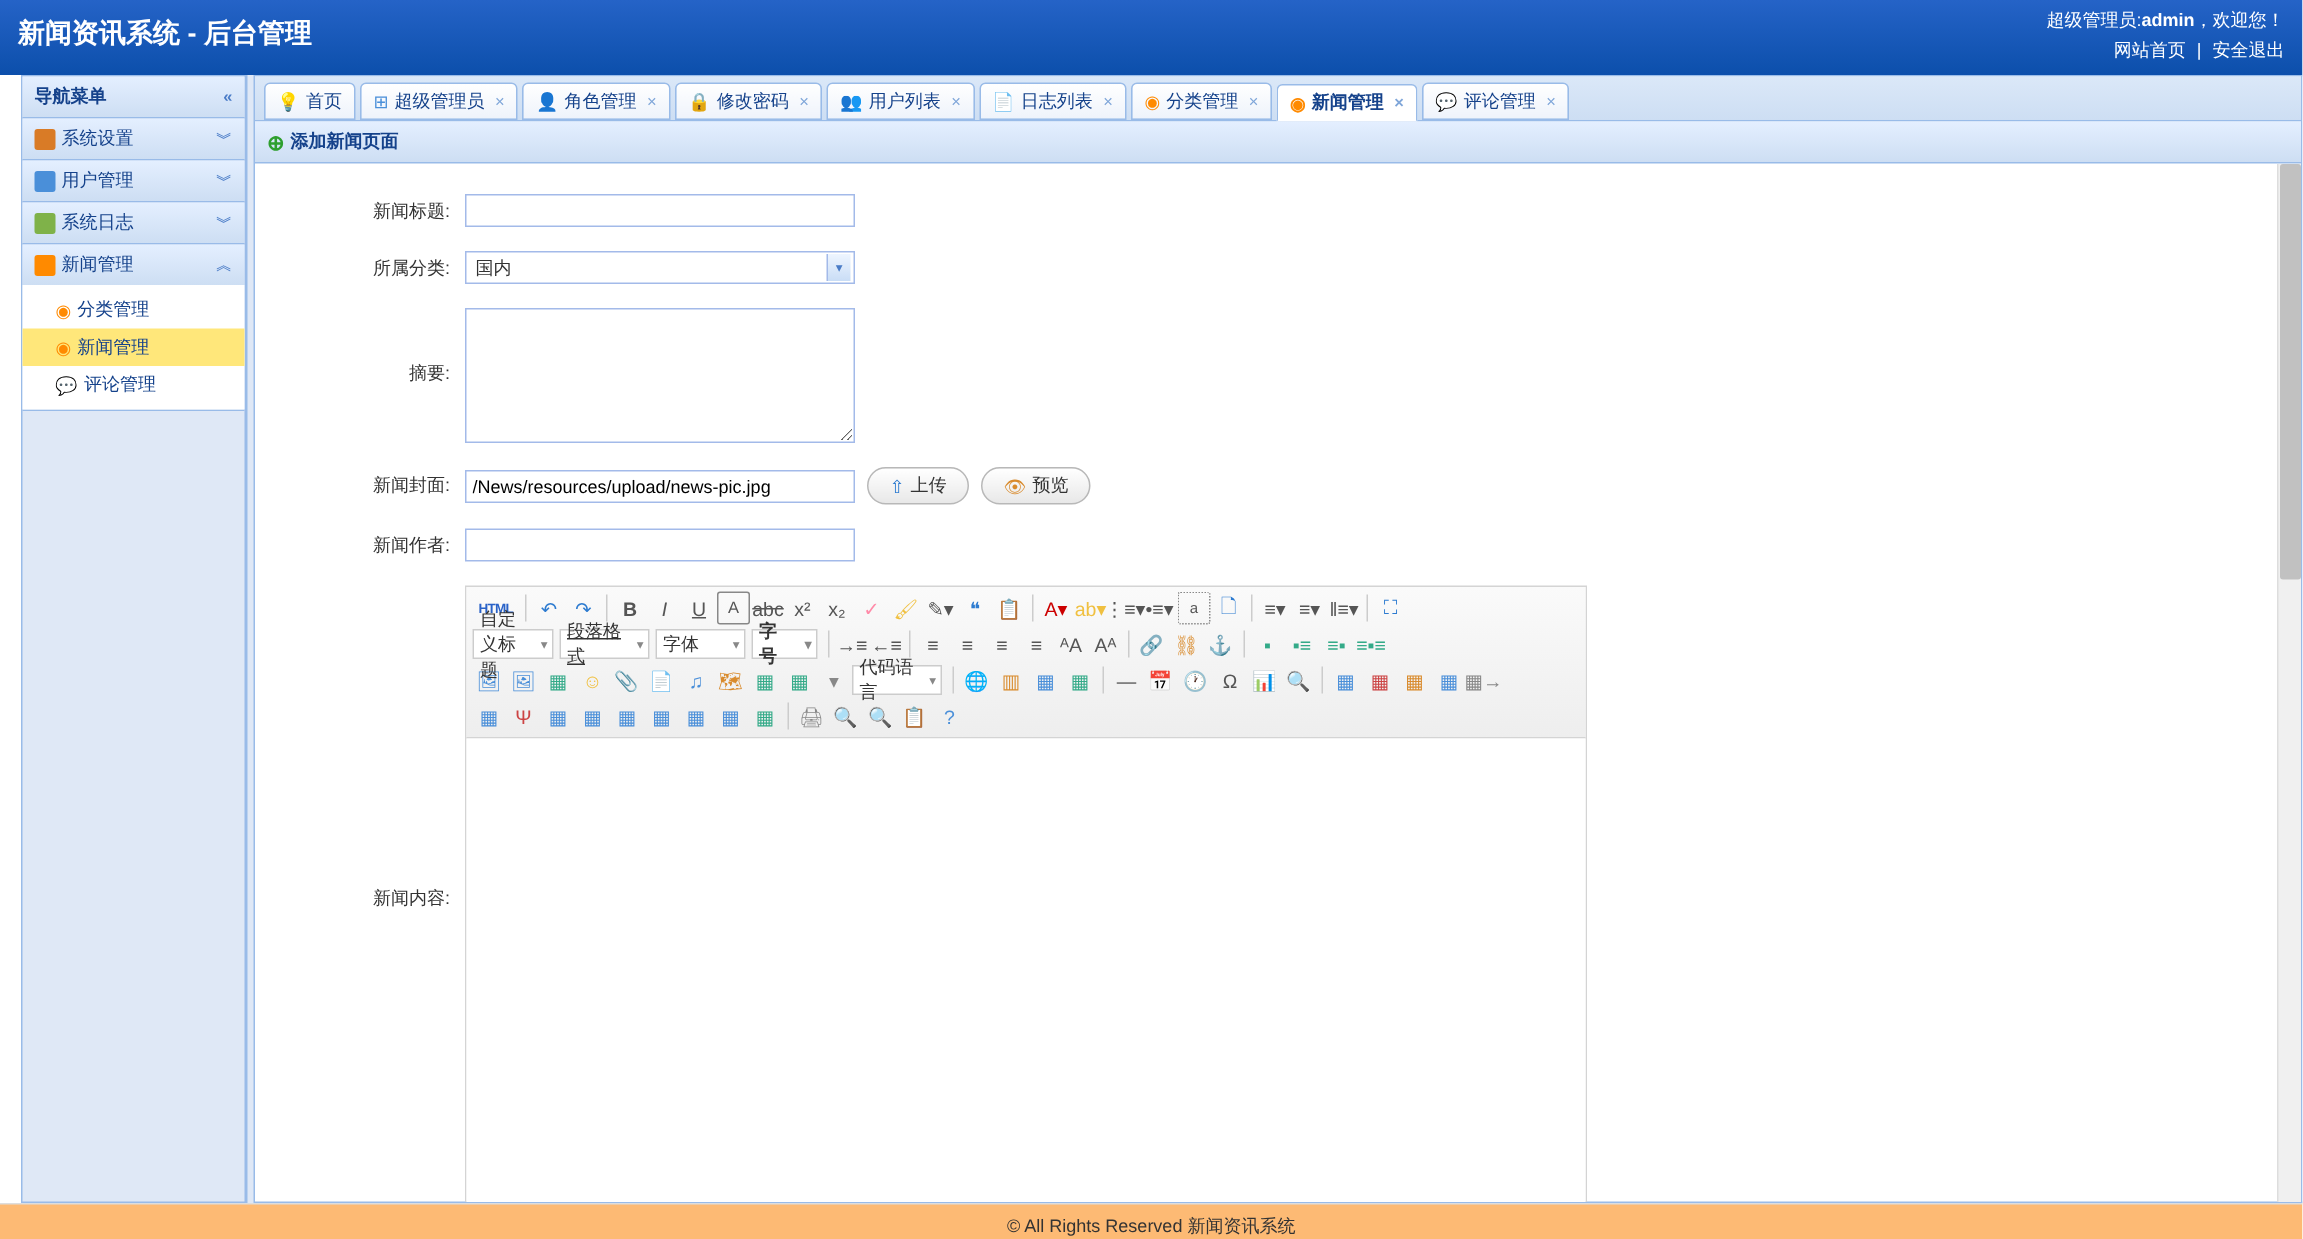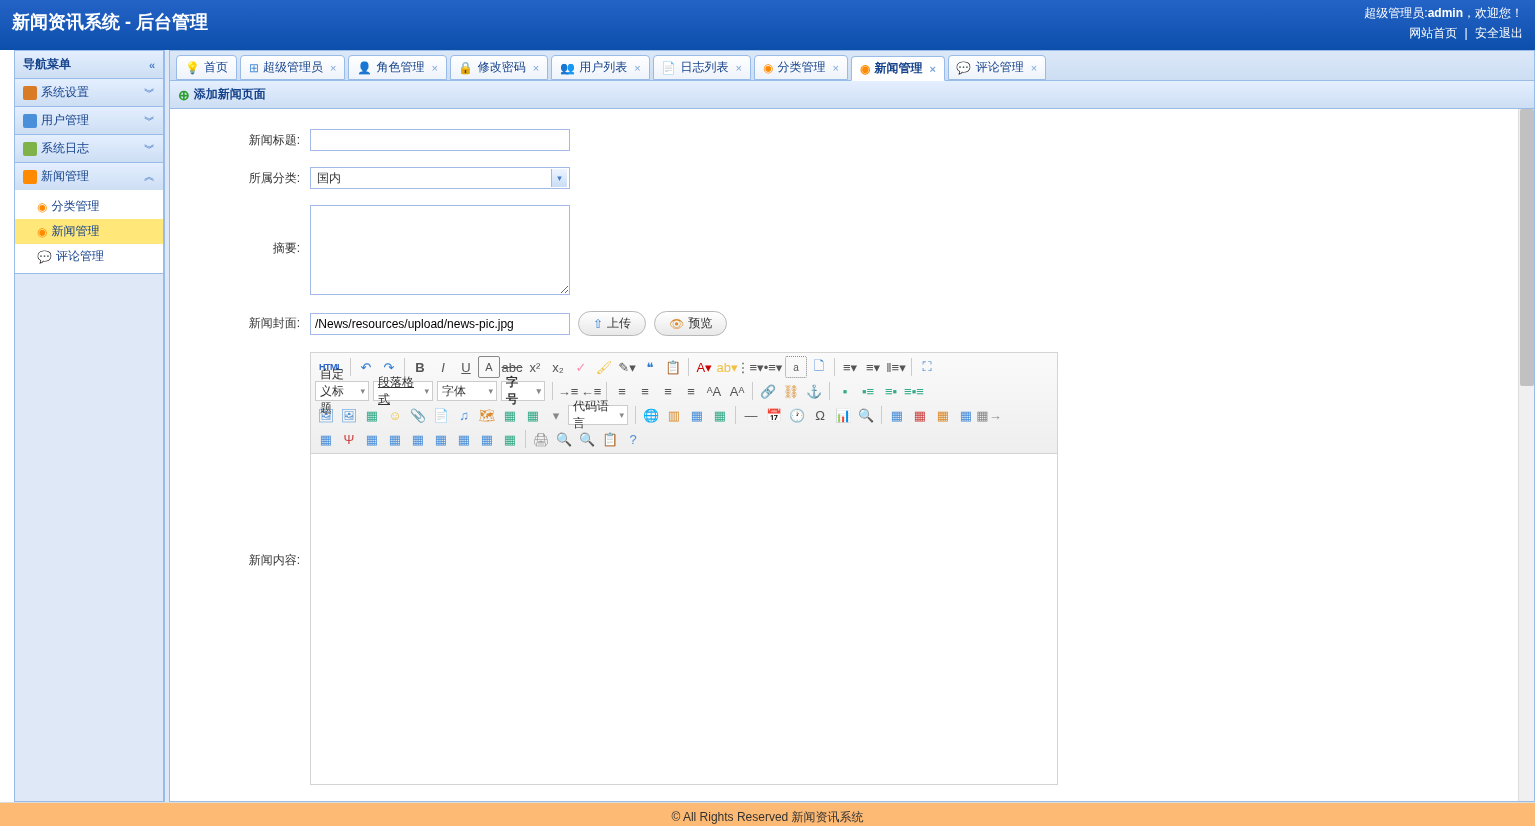--- a/index.html
+++ b/index.html
@@ -223,20 +223,24 @@
         <div class="form-label">新闻封面:</div>
         <input class="form-input" value="/News/resources/upload/news-pic.jpg" style="">
         <span class="btn">
           <span style="color:#2d7bd0;">⇧</span>
           <span>上传</span>
         </span>
         <span class="btn">
           <span style="color:#d98b2d;">👁</span>
           <span>预览</span>
         </span>
+      </div>
+      <div class="form-row">
+        <div class="form-label">新闻作者:</div>
+        <input class="form-input" value="" style="">
       </div>
       <div class="form-row top">
         <div class="form-label" style="margin-top:200px;">新闻内容:</div>
         <div class="editor-wrap">
           <div class="editor-toolbar">
             <div class="toolbar-row">
               <span class="tb-btn tb-html">HTML</span>
               <span class="tb-sep"></span>
               <span class="tb-btn" style="color:#2d7bd0;">↶</span>
               <span class="tb-btn" style="color:#2d7bd0;">↷</span>

